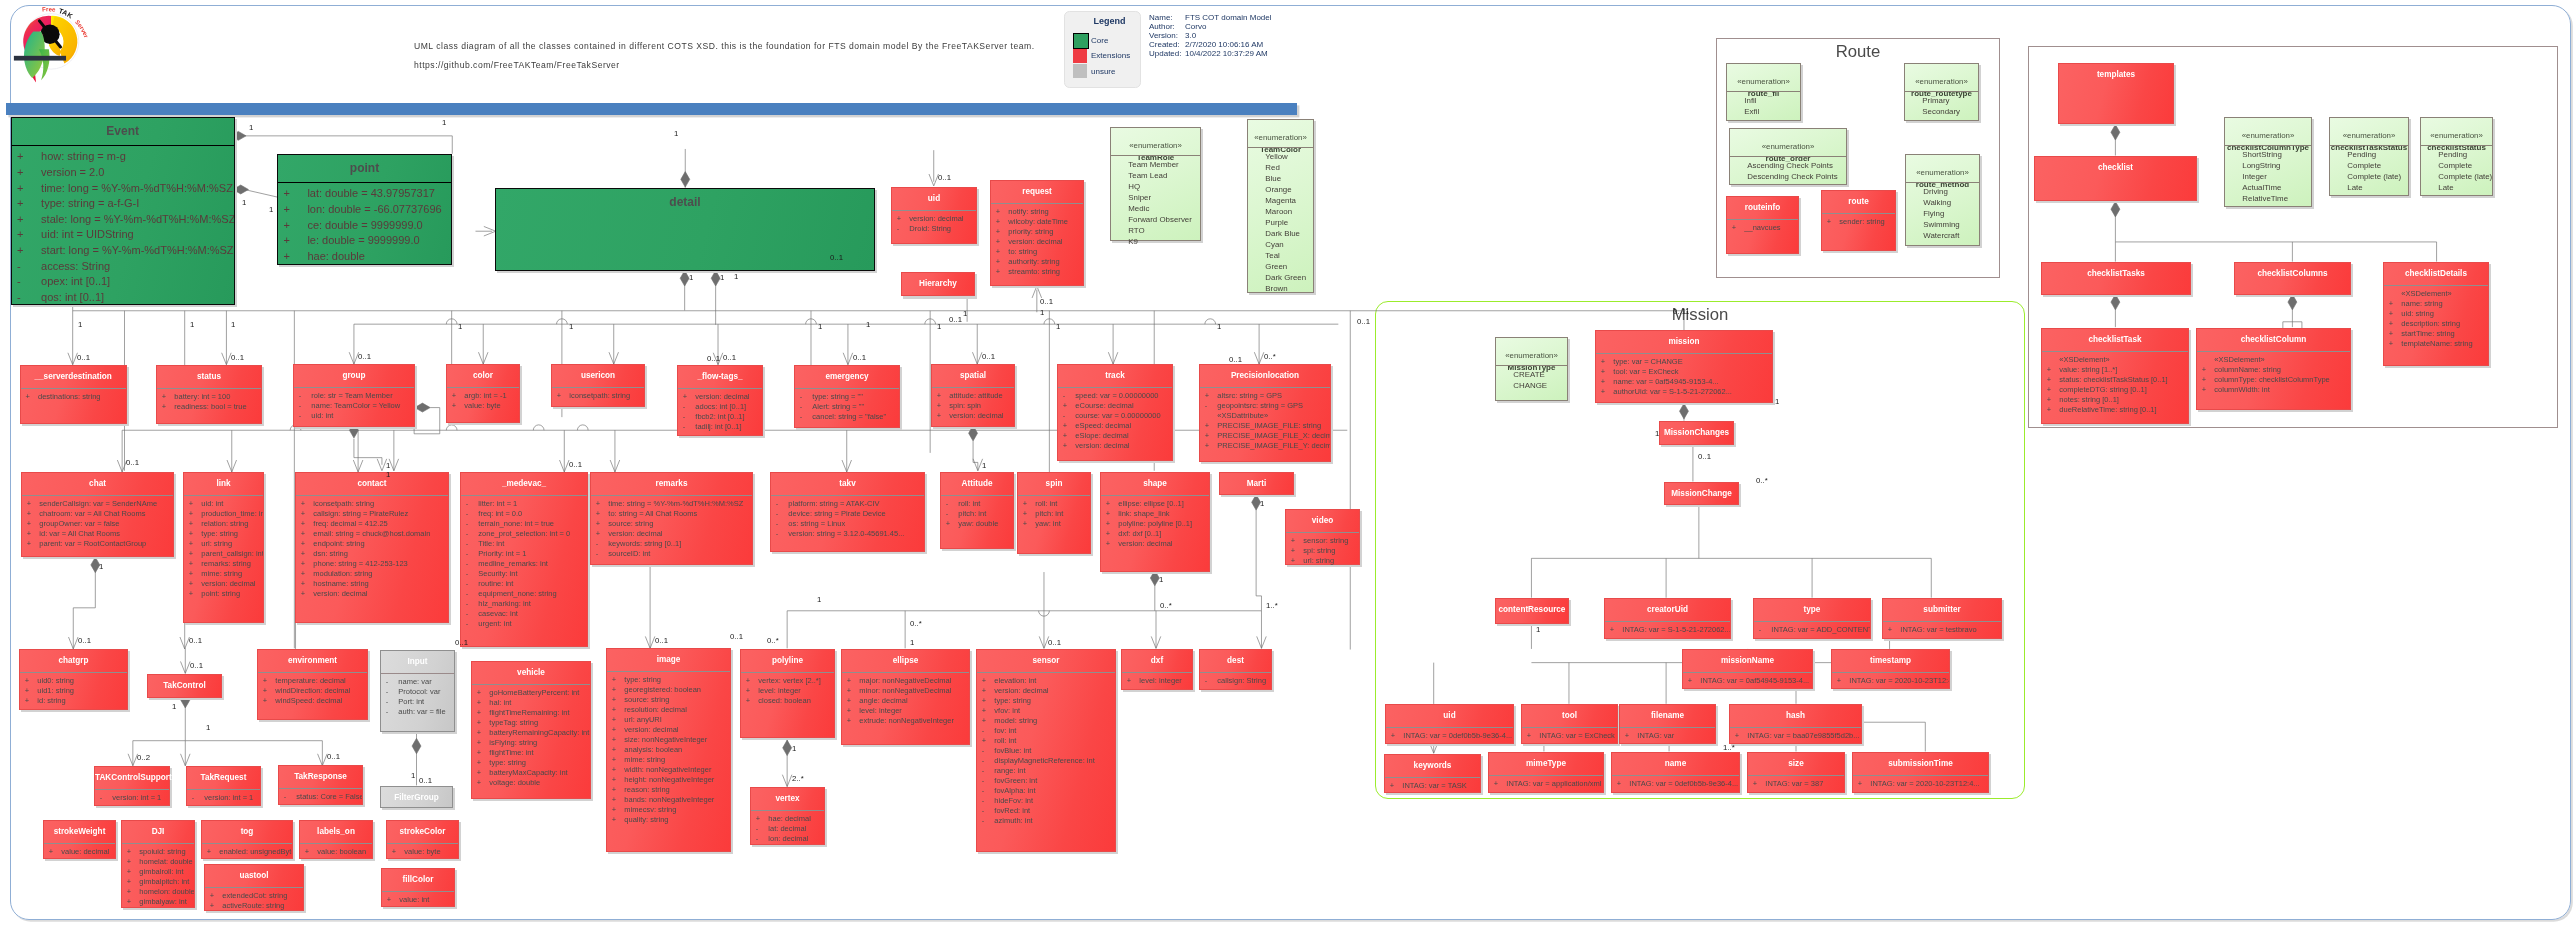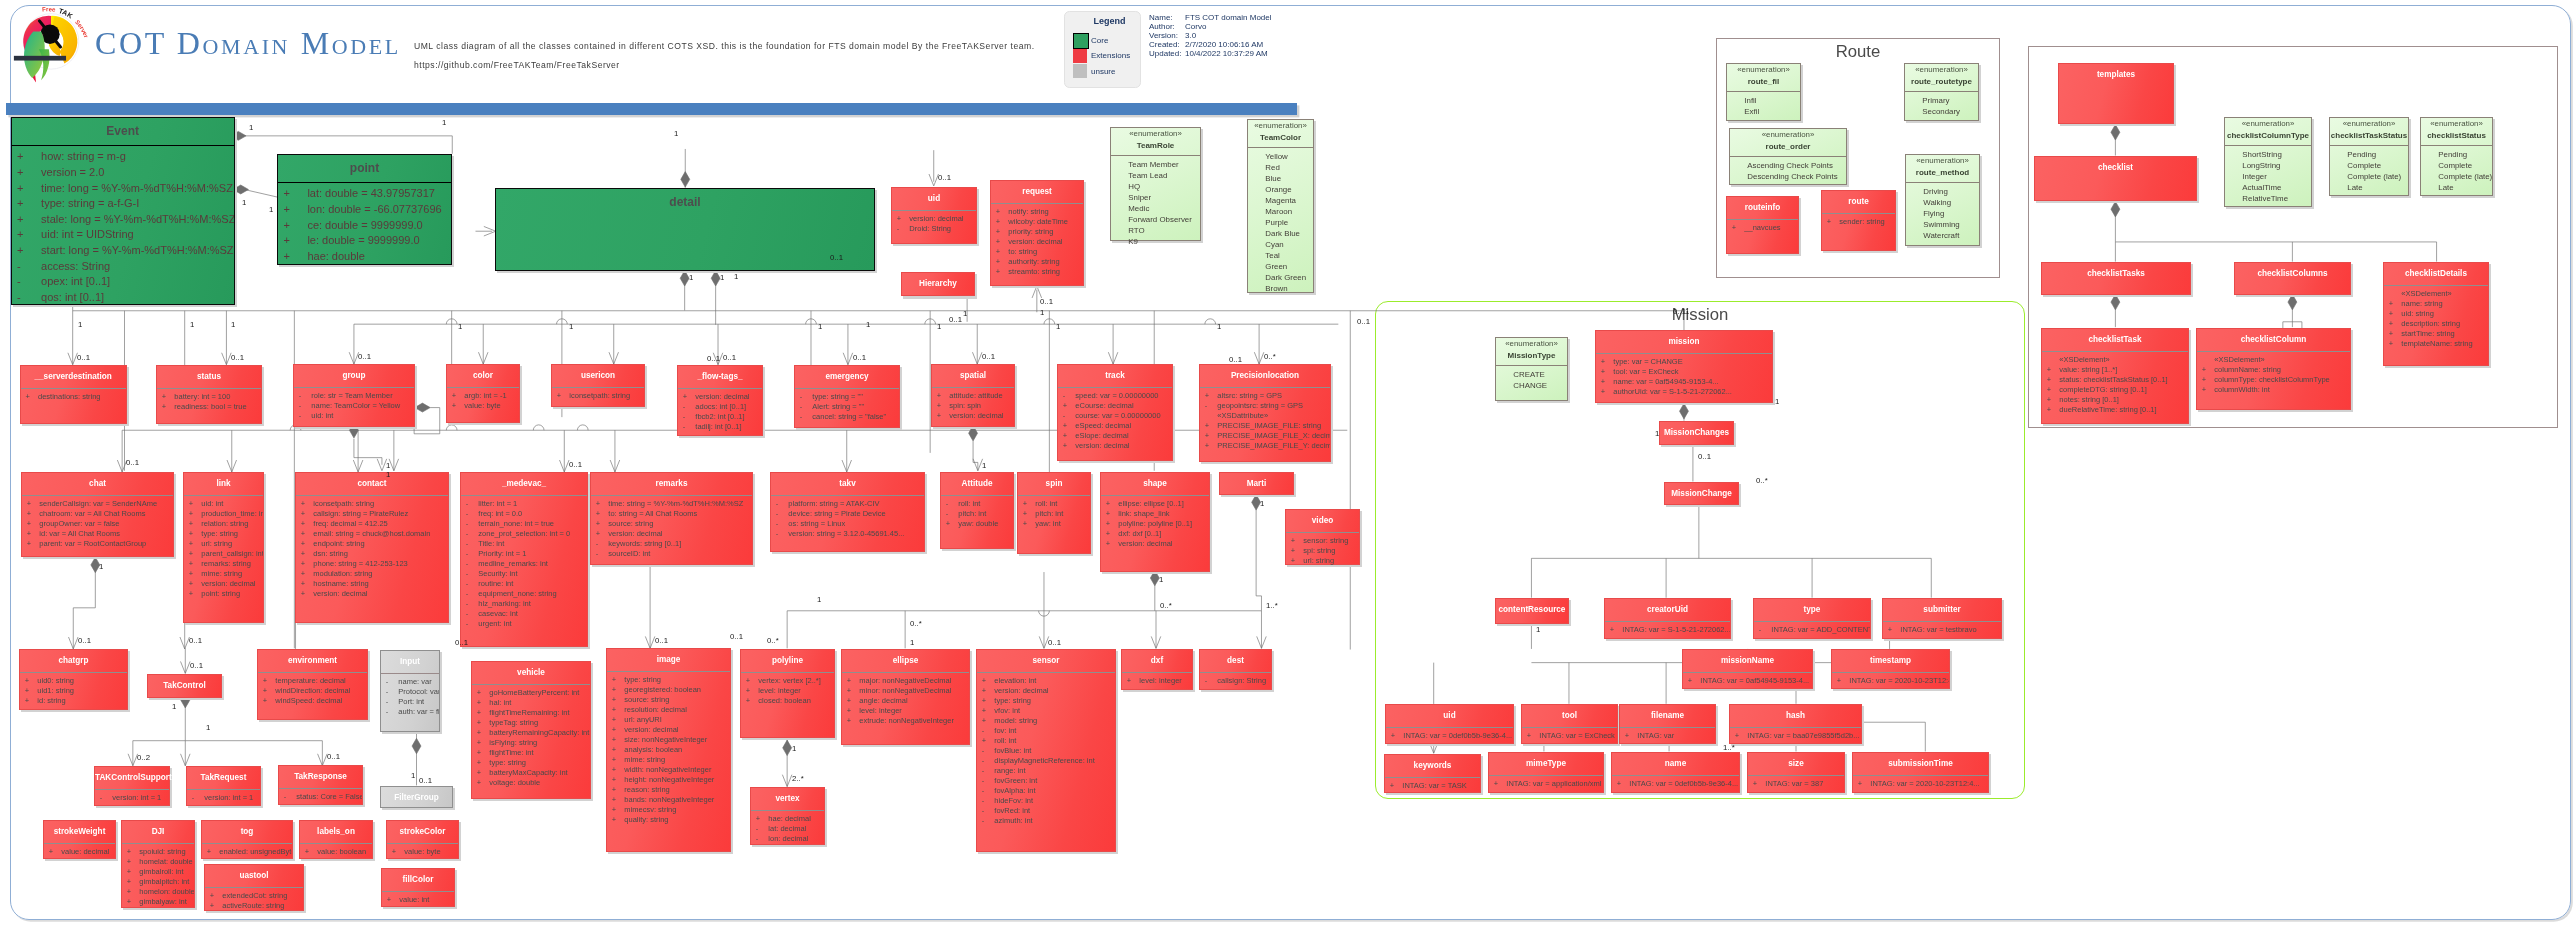--- a/index.html
+++ b/index.html
@@ -43,21 +43,21 @@
   .k-ext .row{color:#4a4a4a;font-size:7.5px;line-height:10px;}
   .k-ext .vis{width:12.5px;padding-left:4.8px;}
   
   .k-unsure .body{background:linear-gradient(105deg,#dcdcdc 0%,#d2d2d2 60%,#c7c7c7 100%);border:0.6px solid #8f8f8f;}
   .k-unsure .hdr{color:#fff;font-size:8.2px;height:22px;line-height:22px;}
   .k-unsure .sep{border-top:0.6px solid #9a8a8a;}
   .k-unsure .row{color:#4a4a4a;font-size:7.5px;line-height:10px;}
   .k-unsure .vis{width:12.5px;padding-left:4.8px;}
   
   .k-enum .body{background:linear-gradient(155deg,#e9fbe2 0%,#ddf7d2 45%,#cdf2bd 100%);border:0.6px solid #8a8177;}
-  .k-enum .hdr{color:#3a4434;font-size:8px;padding-top:0;height:27px;box-sizing:border-box;line-height:12px;}
+  .k-enum .hdr{color:#3a4434;font-size:8px;padding-top:12px;height:27px;box-sizing:border-box;line-height:12px;}
   .k-enum .stereo{display:block;font-weight:normal;font-size:7.9px;color:#4a5442;line-height:12px;}
   .k-enum .sep{border-top:0.6px solid #8a8177;}
   .k-enum .row{color:#44403a;font-size:7.9px;line-height:11px;padding-left:17.3px;}
   svg.links{position:absolute;left:0;top:0;width:2576px;height:929px;pointer-events:none;}
   .mult{position:absolute;font-size:7.8px;color:#1a1a1a;line-height:7.8px;white-space:nowrap;z-index:5;}
 </style>
 </head>
 <body>
 
 <div id="page">
@@ -108,21 +108,20 @@
  <text font-family="Liberation Sans, sans-serif" font-size="11" font-weight="bold" fill="#ea3b33">
    <textPath href="#arcW" startOffset="3%">Free</textPath>
  </text>
  <text font-family="Liberation Sans, sans-serif" font-size="12.5" font-weight="bold" fill="#111">
    <textPath href="#arcW" startOffset="19%">TAK</textPath>
  </text>
  <text font-family="Liberation Sans, sans-serif" font-size="11" font-weight="bold" fill="#ea3b33">
    <textPath href="#arcW" startOffset="38%">Server</textPath>
  </text>
 </svg>
-<div class="title">COT Domain Model</div>
 <div class="subtitle">UML class diagram of all the classes contained in different COTS XSD. this is the foundation for FTS domain model By the FreeTAKServer team.</div>
 <div class="urlline">https://github.com/FreeTAKTeam/FreeTakServer</div>
 <div class="legendbox">
   <div class="lt">Legend</div>
   <div class="sw" style="top:21.5px;background:#2fa060;border:0.6px solid #000;"></div>
   <div class="li" style="left:26px;top:24px;">Core</div>
   <div class="sw" style="top:37px;background:#ef3b43;"></div>
   <div class="li" style="left:26px;top:39px;">Extensions</div>
   <div class="sw" style="top:52px;background:#bfbfbf;"></div>
   <div class="li" style="left:26px;top:55px;">unsure</div>
@@ -735,21 +734,21 @@
   <div class="body">
     <div class="hdr">environment</div>
     <div class="sep"></div>
     <div class="attrs">
       <span class="row"><span class="vis">+</span><span class="nm">temperature: decimal</span></span>
       <span class="row"><span class="vis">+</span><span class="nm">windDirection: decimal</span></span>
       <span class="row"><span class="vis">+</span><span class="nm">windSpeed: decimal</span></span>
     </div>
   </div>
 </div>
-<div class="cls k-unsure" style="left:380px;top:650px;width:60px;height:82px;">
+<div class="cls k-unsure" style="left:380px;top:650px;width:75px;height:82px;">
   <div class="shadow"></div>
   <div class="body">
     <div class="hdr">Input</div>
     <div class="sep"></div>
     <div class="attrs">
       <span class="row"><span class="vis">-</span><span class="nm">name: var</span></span>
       <span class="row"><span class="vis">-</span><span class="nm">Protocol: var</span></span>
       <span class="row"><span class="vis">-</span><span class="nm">Port: int</span></span>
       <span class="row"><span class="vis">-</span><span class="nm">auth: var = file</span></span>
     </div>

